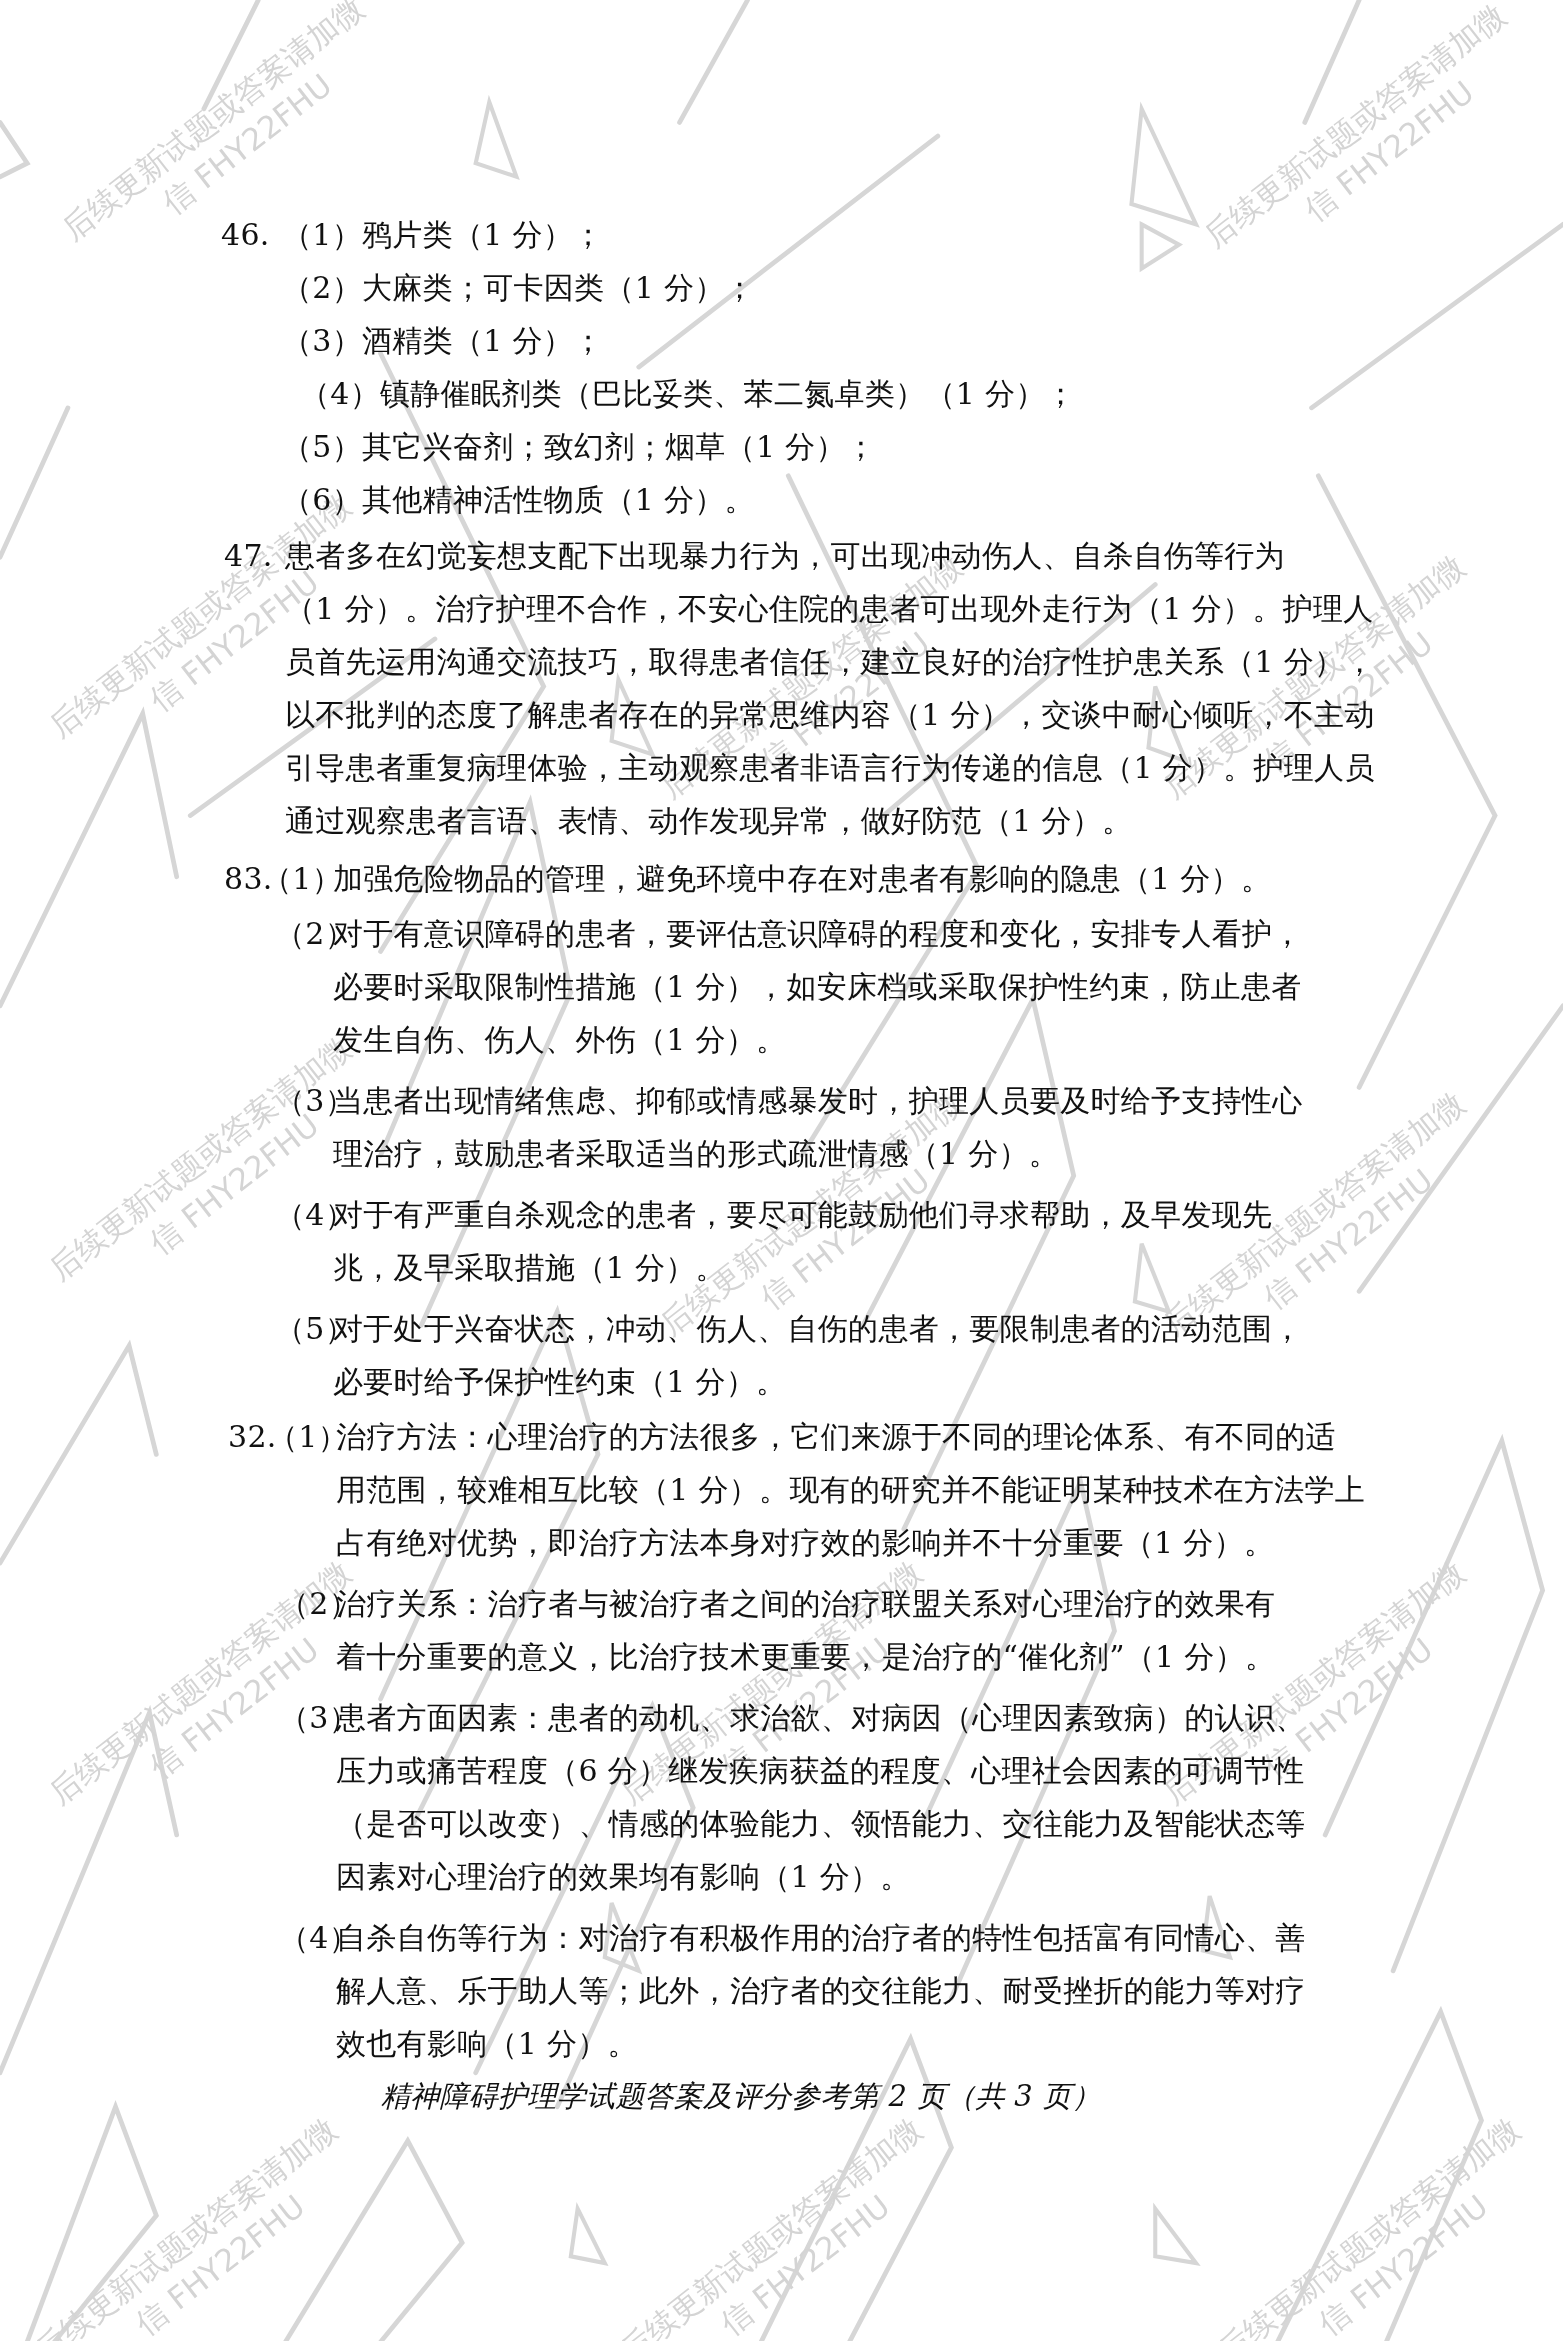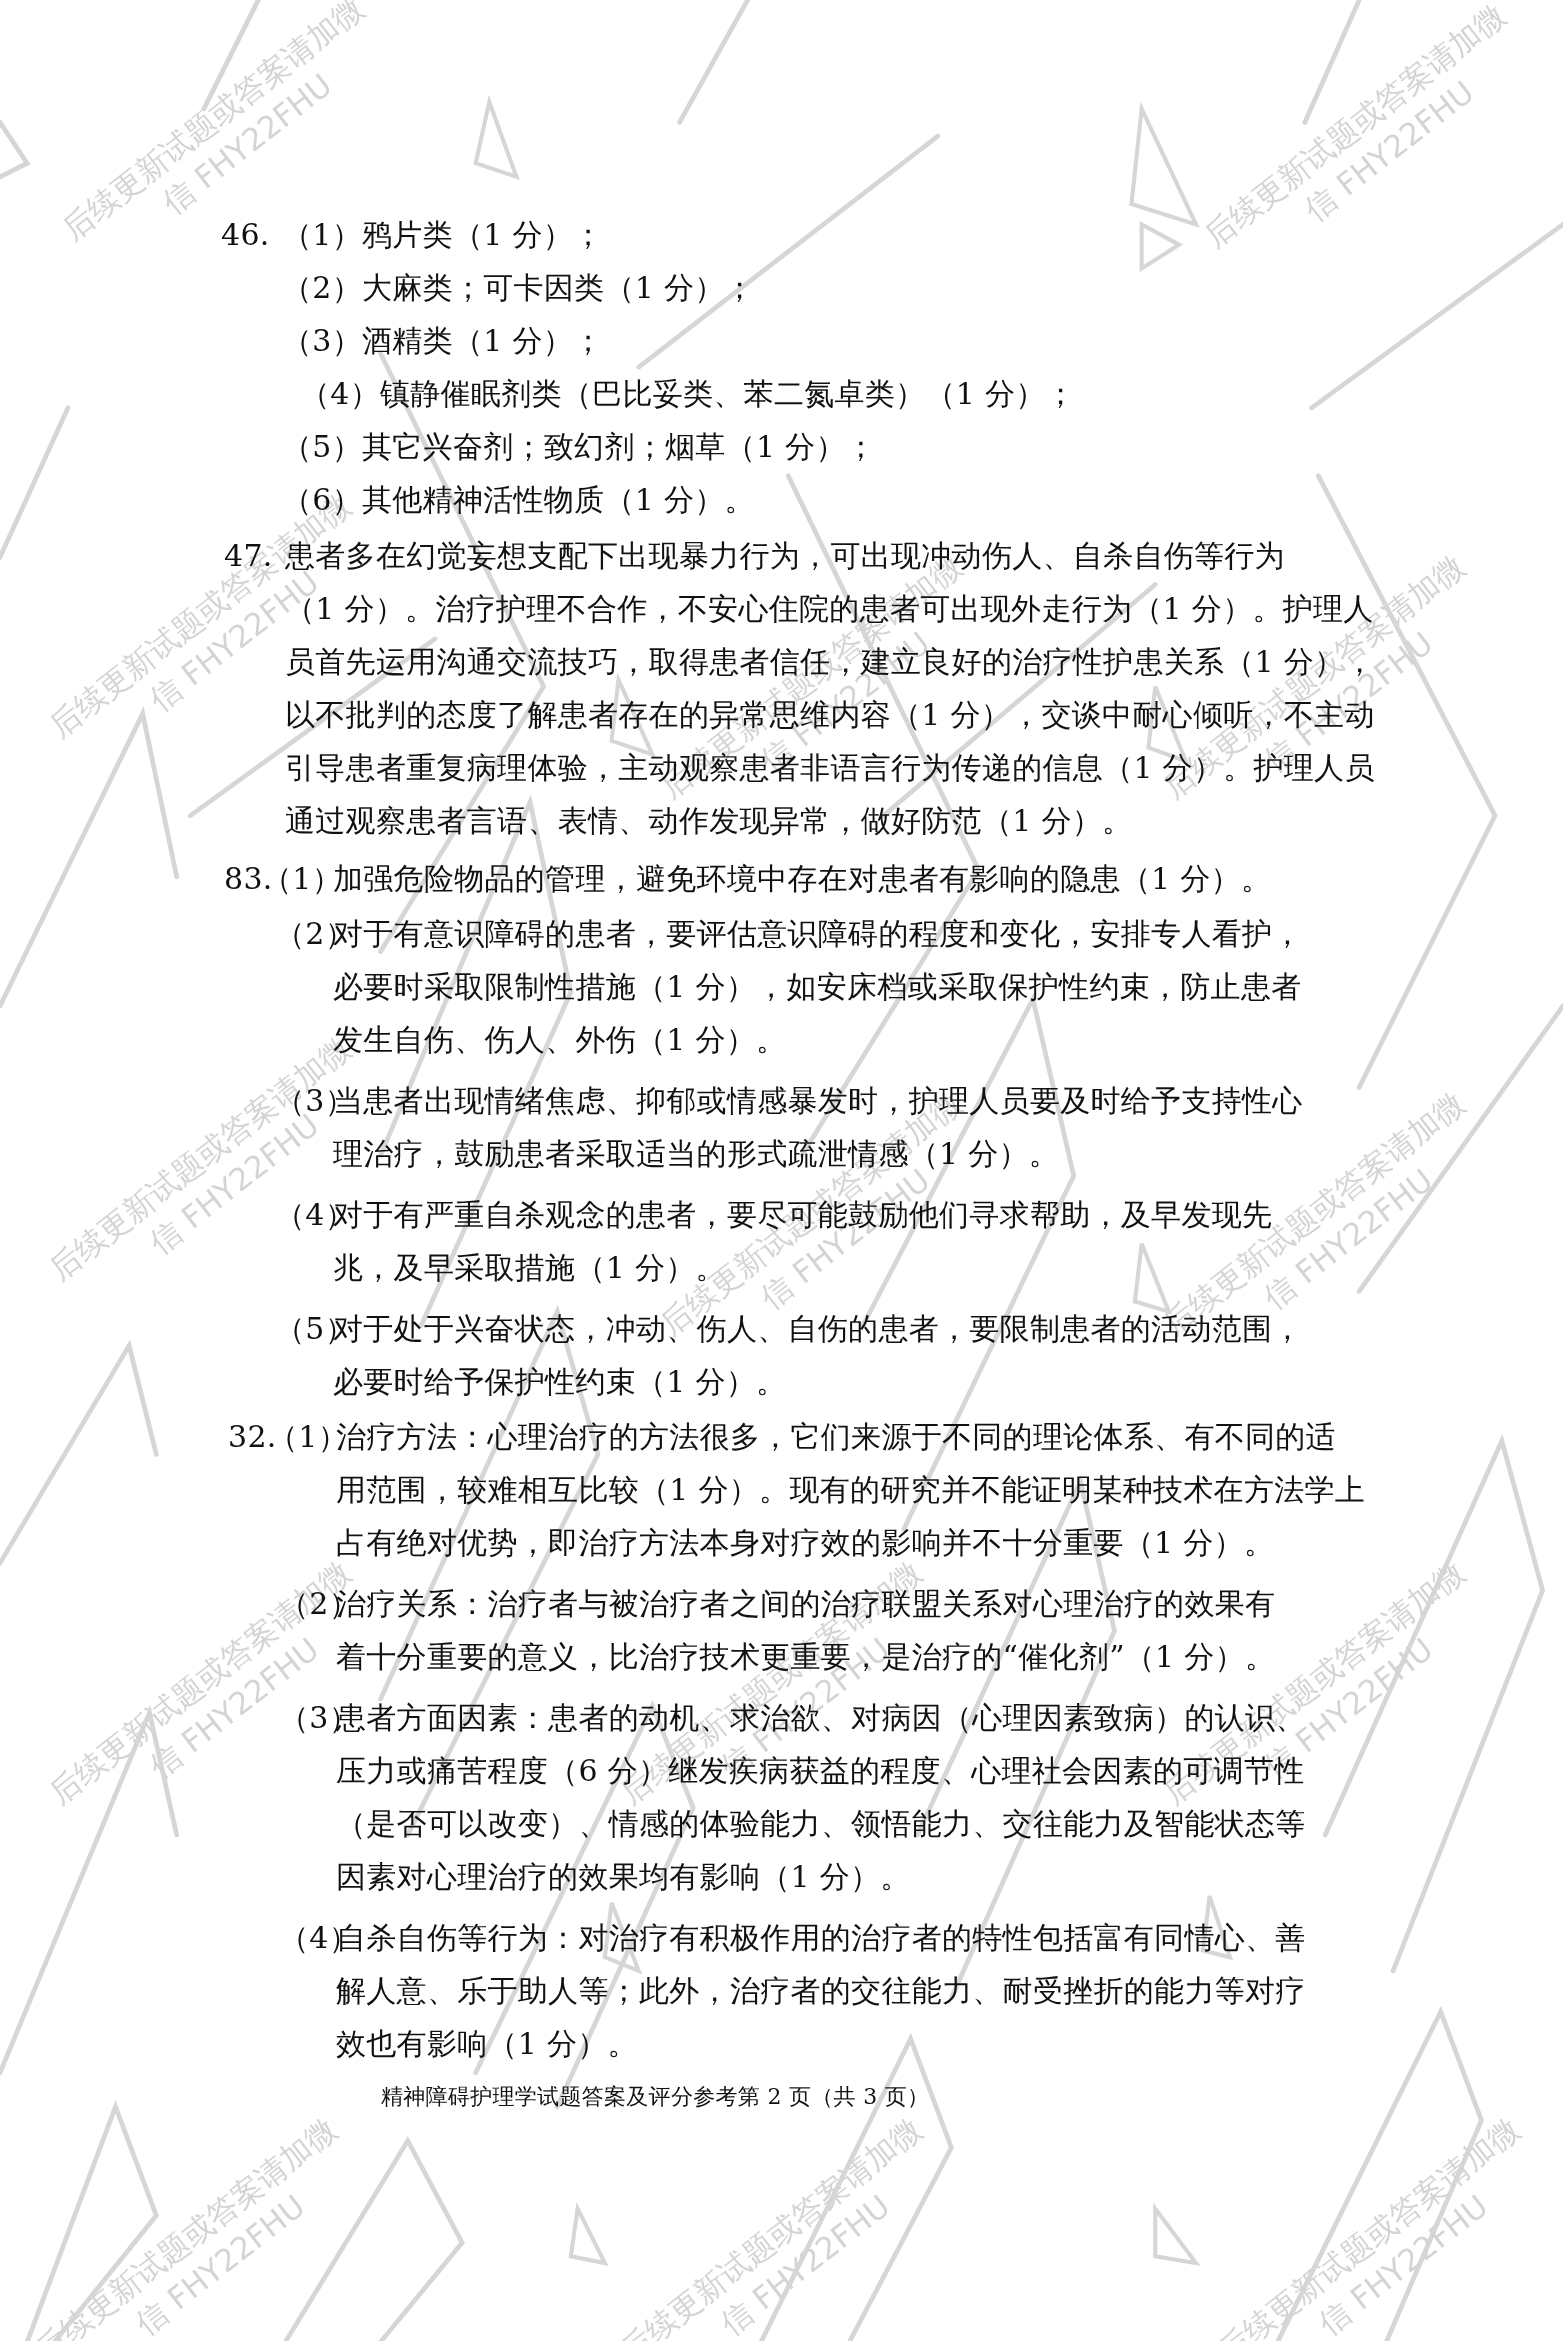--- a/index.html
+++ b/index.html
@@ -6,21 +6,21 @@
   body { width: 1563px; height: 2342px; position: relative; overflow: hidden;
          font-family: "DejaVu Serif", "Liberation Serif", serif; color: #111; }
   .wm-layer { position: absolute; inset: 0; pointer-events: none; z-index: 0; }
   .wm-text { position: absolute; color: #d4d4d4; font-family: "DejaVu Sans", "Liberation Sans", sans-serif;
              font-size: 31px; line-height: 41px; transform: rotate(-38deg); transform-origin: left top;
              white-space: nowrap; }
   .wm-text .l2 { display: block; padding-left: 95px; }
   .content { position: absolute; inset: 0; z-index: 1; }
   .line { position: absolute; font-size: 30px; line-height: 41px; white-space: nowrap; letter-spacing: 0.3px; }
   .heading { font-family: "DejaVu Sans", "Liberation Sans", sans-serif; font-weight: bold; font-size: 30px; }
-  .footer { font-size: 22px; }
+  .footer { font-size: 29px; font-style: italic; }
 </style>
 </head>
 <body>
 
 <div class="wm-layer">
   <svg width="1563" height="2342" style="position:absolute;left:0;top:0" viewBox="0 0 2300 3446">
     <g stroke="#d6d6d6" stroke-width="7" fill="none" stroke-linecap="round">
 
       <polyline points="0,180 40,240 0,260"></polyline>
       <polyline points="100,600 0,820"></polyline>

